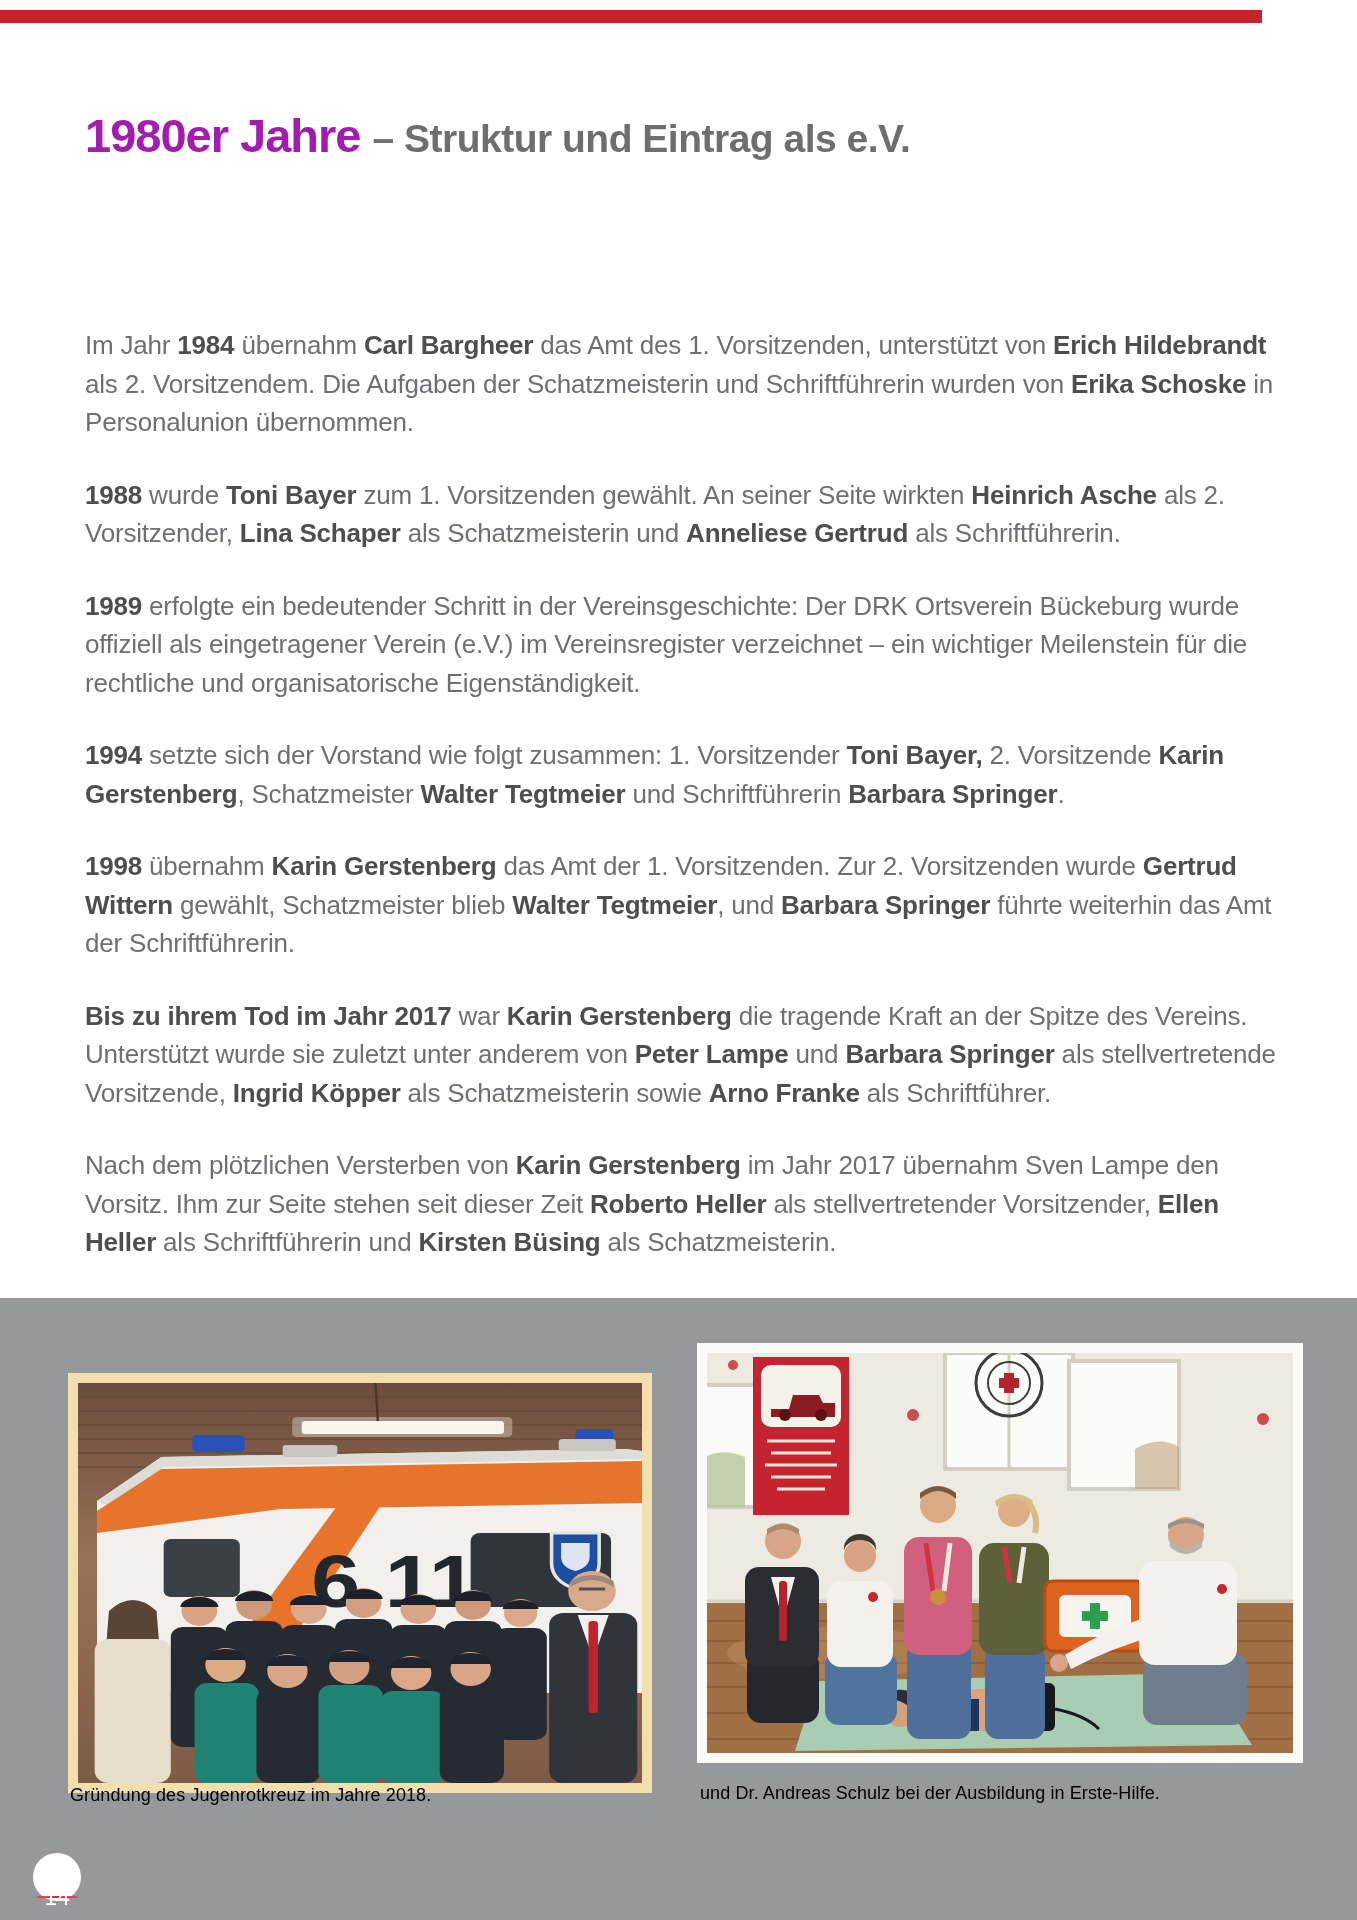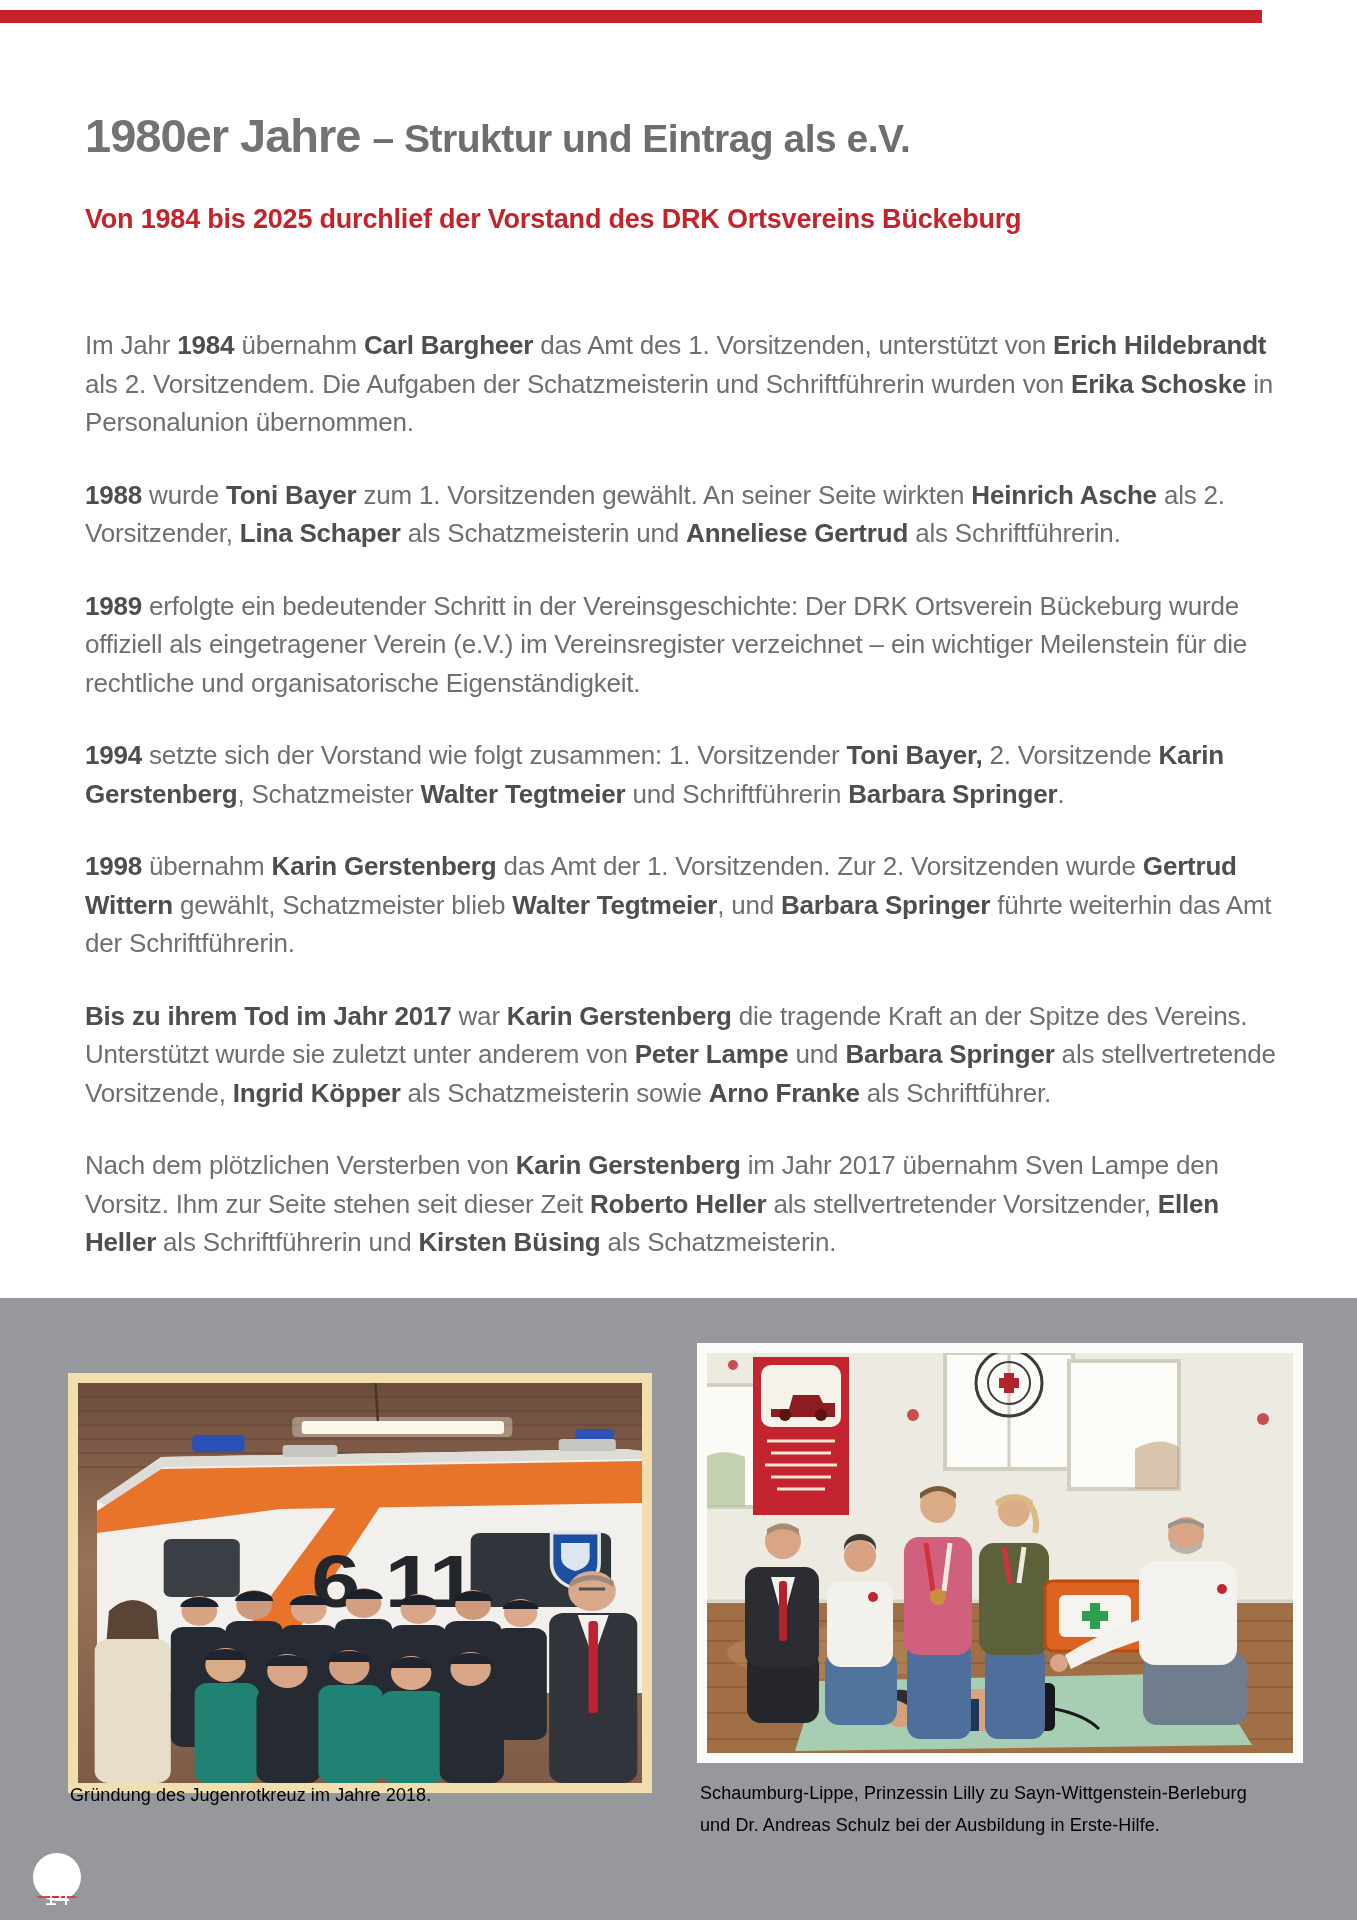--- a/index.html
+++ b/index.html
@@ -1,20 +1,20 @@
 <!DOCTYPE html>
 <html><head>
 <meta charset="utf-8">
 <style>
   html,body{margin:0;padding:0;background:#e9e9e9;}
   .page{position:relative;width:1357px;height:1920px;background:#ffffff;overflow:hidden;
         font-family:"Liberation Sans", sans-serif;}
   .red-bar{position:absolute;left:0;top:10px;width:1262px;height:13px;background:#c5222a;}
   .title-row{position:absolute;left:85px;top:108px;white-space:nowrap;}
-  .title-main{font-size:47px;font-weight:bold;color:#737373;letter-spacing:-1px;}
+  .title-main{font-size:47px;font-weight:bold;color:#a21caf;letter-spacing:-1px;}
   .title-suffix{font-size:39px;font-weight:700;color:#6d6e71;margin-left:12px;letter-spacing:-0.5px;}
   .subtitle{position:absolute;left:85px;top:200px;font-size:27px;font-weight:bold;
             color:#c5222a;line-height:38px;letter-spacing:-0.2px;}
   .body-col{position:absolute;left:85px;top:326px;width:1196px;font-size:26px;line-height:38.5px;
             letter-spacing:-0.2px;color:#6e6f72;}
   .para{margin:0 0 34px 0;}
   .para .b{font-weight:bold;color:#4d4e50;}
   .footer{position:absolute;left:0;top:1298px;width:1357px;height:622px;background:#97989c;}
   .photo{position:absolute;box-sizing:border-box;}
   .photo svg{display:block;width:100%;height:100%;}
@@ -34,21 +34,20 @@
 
 <div class="page">
 
   <div class="red-bar"></div>
 
   <div class="title-row">
     <span class="title-main">1980er Jahre</span><span class="title-suffix">– Struktur und Eintrag als e.V.</span>
   </div>
 
   <div class="subtitle">
-    <span style="display:block">Von 1984 bis 2025 durchlief der Vorstand des DRK Ortsvereins Bückeburg</span>
   </div>
 
   <div class="body-col">
       <div class="para"><span>Im Jahr </span><span class="b">1984</span><span> übernahm </span><span class="b">Carl Bargheer</span><span> das Amt des 1. Vorsitzenden, unterstützt von </span><span class="b">Erich Hildebrandt</span><span> als 2. Vorsitzendem. Die Aufgaben der Schatzmeisterin und Schriftführerin wurden von </span><span class="b">Erika Schoske</span><span> in Personalunion übernommen.</span></div>
       <div class="para"><span class="b">1988</span><span> wurde </span><span class="b">Toni Bayer</span><span> zum 1. Vorsitzenden gewählt. An seiner Seite wirkten </span><span class="b">Heinrich Asche</span><span> als 2. Vorsitzender, </span><span class="b">Lina Schaper</span><span> als Schatzmeisterin und </span><span class="b">Anneliese Gertrud</span><span> als Schriftführerin.</span></div>
       <div class="para"><span class="b">1989</span><span> erfolgte ein bedeutender Schritt in der Vereinsgeschichte: Der DRK Ortsverein Bückeburg wurde offiziell als eingetragener Verein (e.V.) im Vereinsregister verzeichnet – ein wichtiger Meilenstein für die rechtliche und organisatorische Eigenständigkeit.</span></div>
       <div class="para"><span class="b">1994</span><span> setzte sich der Vorstand wie folgt zusammen: 1. Vorsitzender </span><span class="b">Toni Bayer,</span><span> 2. Vorsitzende </span><span class="b">Karin Gerstenberg</span><span>, Schatzmeister </span><span class="b">Walter Tegtmeier</span><span> und Schriftführerin </span><span class="b">Barbara Springer</span><span>.</span></div>
       <div class="para"><span class="b">1998</span><span> übernahm </span><span class="b">Karin Gerstenberg</span><span> das Amt der 1. Vorsitzenden. Zur 2. Vorsitzenden wurde </span><span class="b">Gertrud Wittern</span><span> gewählt, Schatzmeister blieb </span><span class="b">Walter Tegtmeier</span><span>, und </span><span class="b">Barbara Springer</span><span> führte weiterhin das Amt der Schriftführerin.</span></div>
       <div class="para"><span class="b">Bis zu ihrem Tod im Jahr 2017</span><span> war </span><span class="b">Karin Gerstenberg</span><span> die tragende Kraft an der Spitze des Vereins. Unterstützt wurde sie zuletzt unter anderem von </span><span class="b">Peter Lampe</span><span> und </span><span class="b">Barbara Springer</span><span> als stellvertretende Vorsitzende, </span><span class="b">Ingrid Köpper</span><span> als Schatzmeisterin sowie </span><span class="b">Arno Franke</span><span> als Schriftführer.</span></div>
       <div class="para"><span>Nach dem plötzlichen Versterben von </span><span class="b">Karin Gerstenberg</span><span> im Jahr 2017 übernahm Sven Lampe den Vorsitz. Ihm zur Seite stehen seit dieser Zeit </span><span class="b">Roberto Heller</span><span> als stellvertretender Vorsitzender, </span><span class="b">Ellen Heller</span><span> als Schriftführerin und </span><span class="b">Kirsten Büsing</span><span> als Schatzmeisterin.</span></div>
@@ -261,21 +260,20 @@
         <path d="M463,186 q16,18 32,0 l0,8 q-16,14 -32,0 Z" fill="#b9b3a9"></path>
         <path d="M461,176 q18,-12 36,0 l0,-5 q-18,-10 -36,0 Z" fill="#9a938a"></path>
         <circle cx="515" cy="236" r="5" fill="#c0262e"></circle>
       </g>
     </svg>
   </div>
 
   <div class="caption caption-left">Gründung des Jugenrotkreuz im Jahre 2018.</div>
 
   <div class="caption caption-right">
-    <span style="display:block">Schaumburg-Lippe, Prinzessin Lilly zu Sayn-Wittgenstein-Berleburg</span>
     <span style="display:block">und Dr. Andreas Schulz bei der Ausbildung in Erste-Hilfe.</span>
   </div>
 
   <div class="page-badge">
     <div class="page-badge-inner">14</div>
   </div>
 
 </div>
 
 </body></html>

